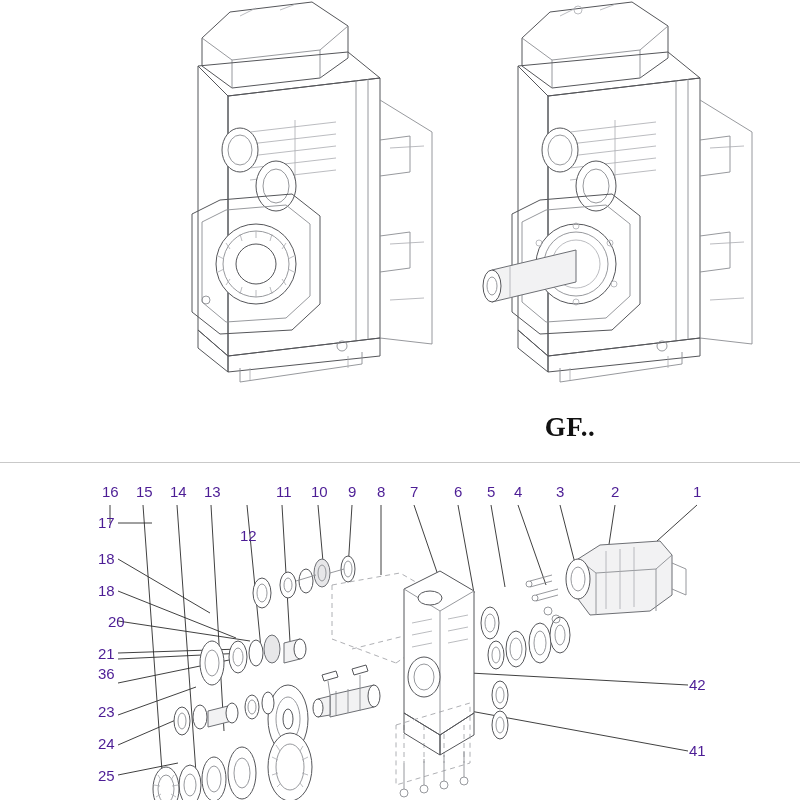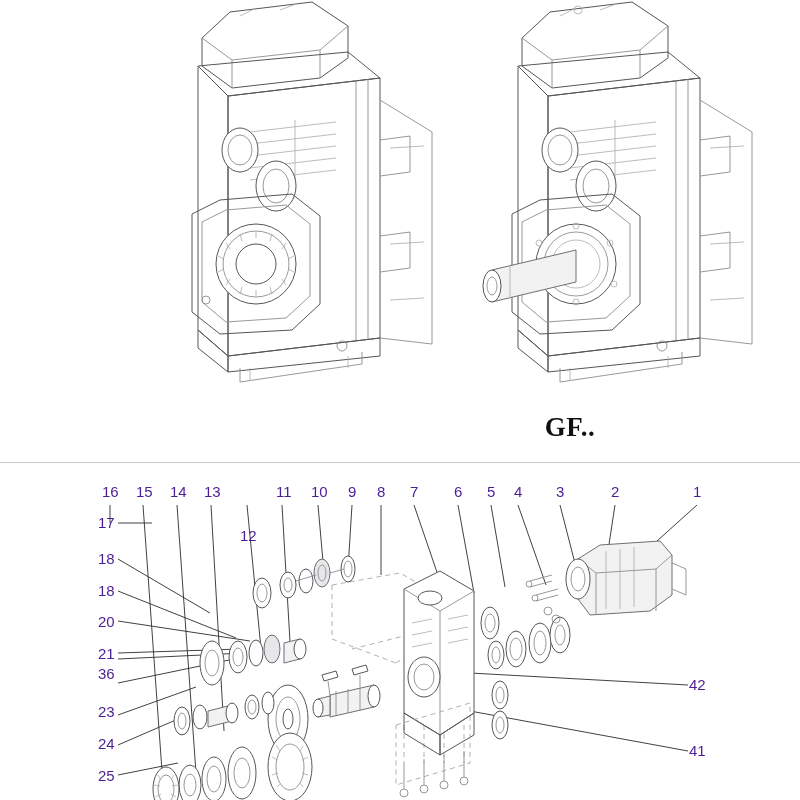--- a/index.html
+++ b/index.html
@@ -466,21 +466,21 @@
     <div class="callout-num" style="left:454px; top:20px;">6</div>
     <div class="callout-num" style="left:487px; top:20px;">5</div>
     <div class="callout-num" style="left:514px; top:20px;">4</div>
     <div class="callout-num" style="left:556px; top:20px;">3</div>
     <div class="callout-num" style="left:611px; top:20px;">2</div>
     <div class="callout-num" style="left:693px; top:20px;">1</div>
 
     <div class="callout-num" style="left:98px;  top:51px;text-align:right;">17</div>
     <div class="callout-num" style="left:98px;  top:87px;">18</div>
     <div class="callout-num" style="left:98px;  top:119px;">18</div>
-    <div class="callout-num" style="left:98px;  top:150px;">20</div>
+    <div class="callout-num" style="left:108px;  top:150px;">20</div>
     <div class="callout-num" style="left:98px;  top:182px;">21</div>
     <div class="callout-num" style="left:98px;  top:202px;">36</div>
     <div class="callout-num" style="left:98px;  top:240px;text-align:center;">23</div>
     <div class="callout-num" style="left:98px;  top:272px;">24</div>
     <div class="callout-num" style="left:98px;  top:304px;">25</div>
 
     <div class="callout-num" style="left:689px; top:213px;">42</div>
     <div class="callout-num" style="left:689px; top:279px;">41</div>
   </div>
 

